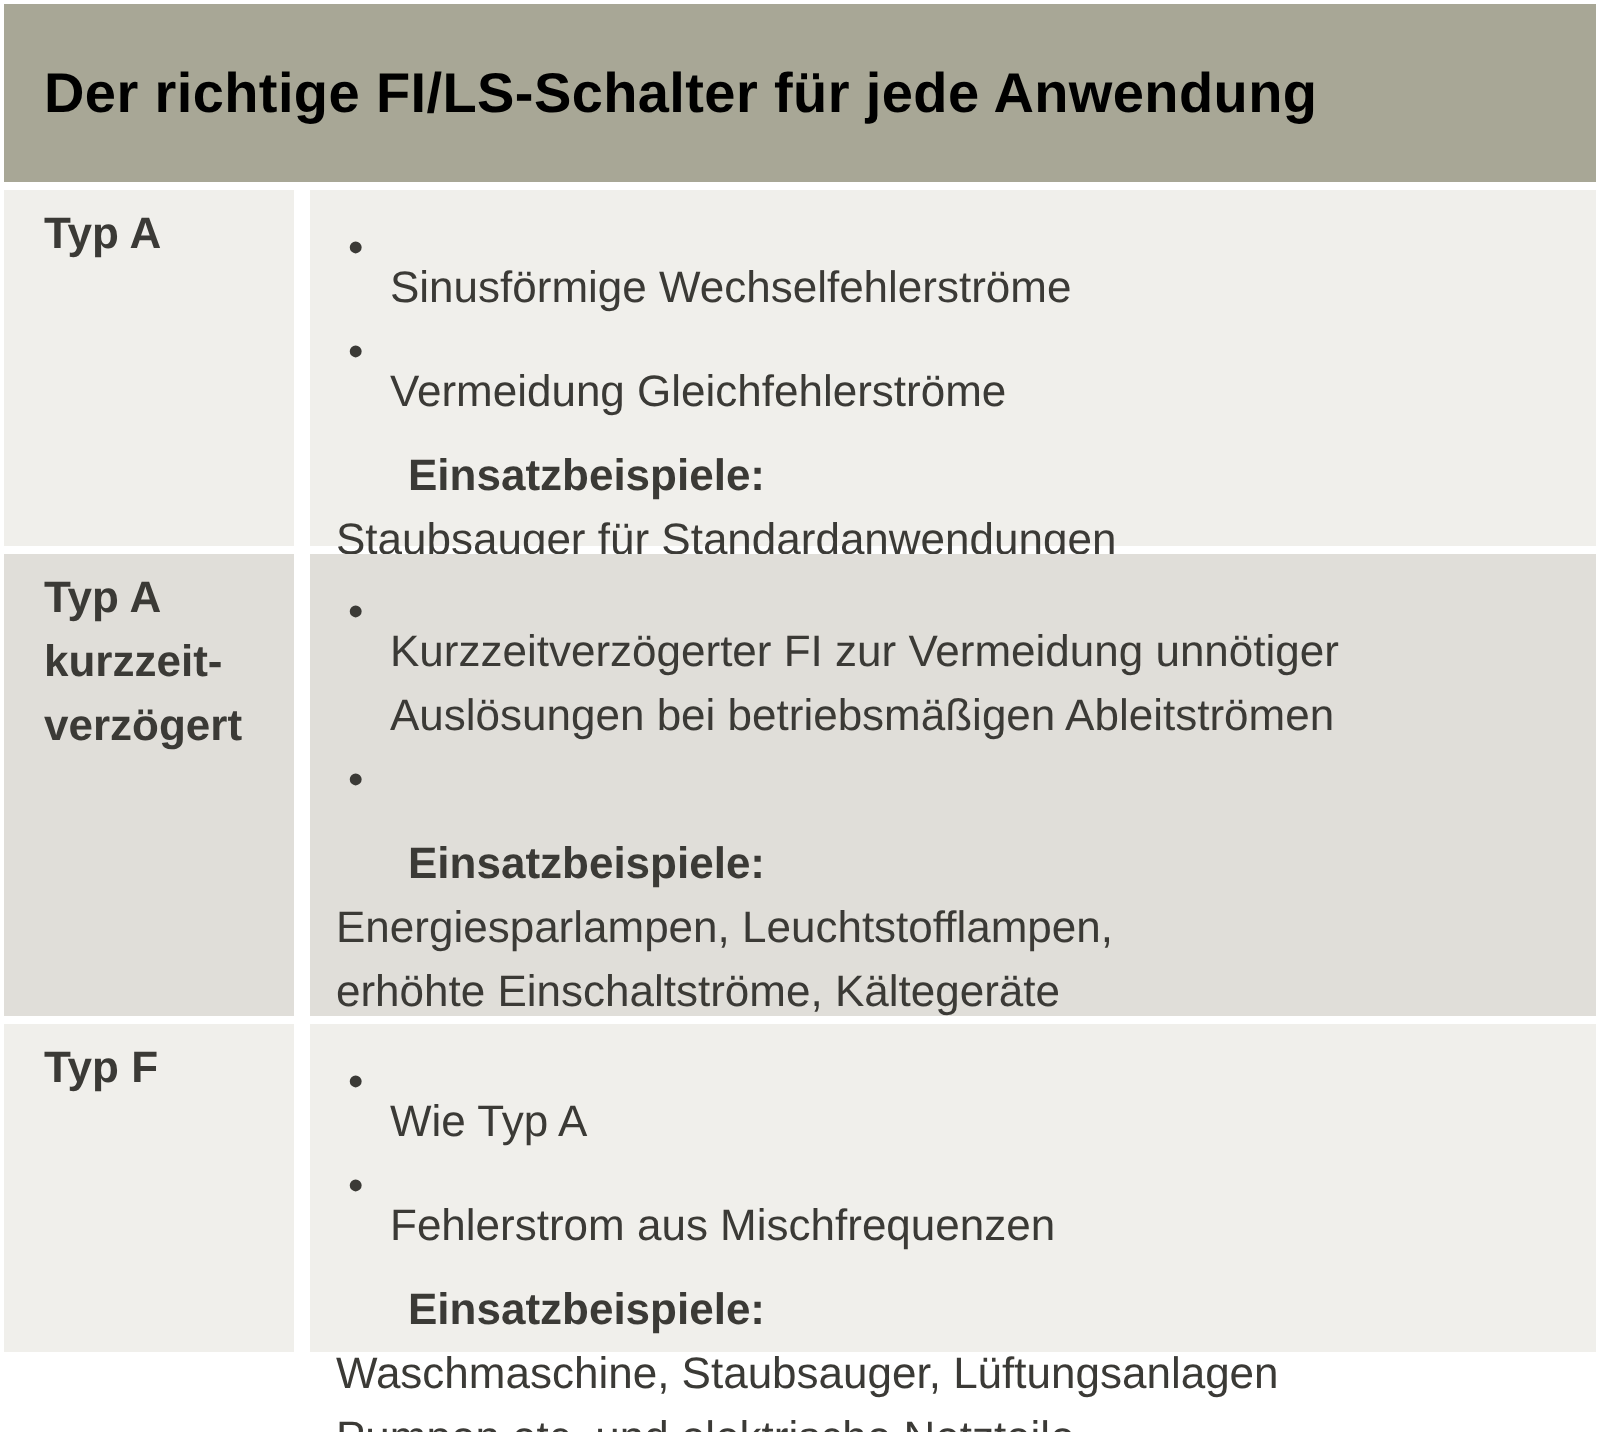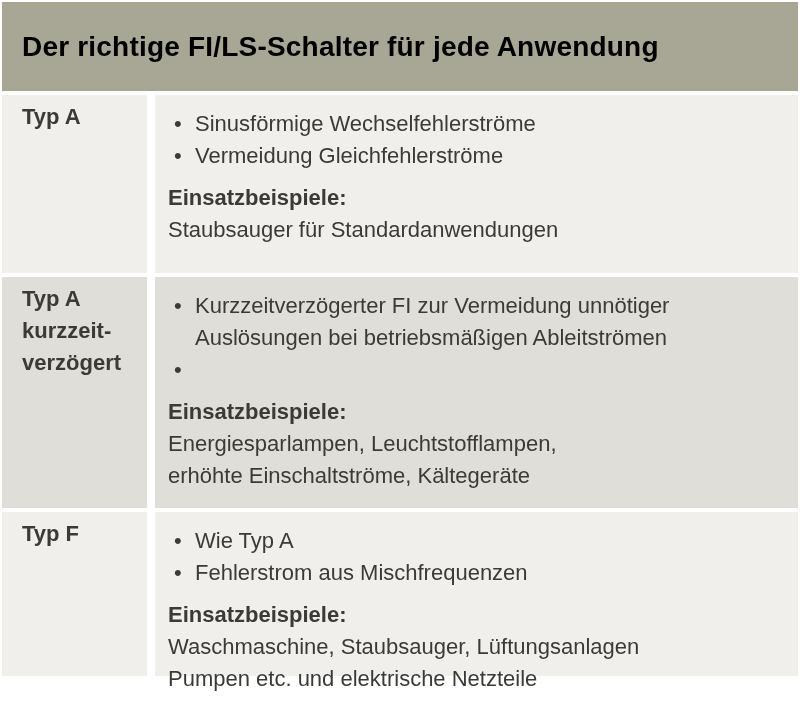--- a/index.html
+++ b/index.html
@@ -65,24 +65,26 @@
     display: flex;
   }
   .bullet-dot {
     box-sizing: border-box;
     width: 27px;
     flex: 0 0 27px;
     padding-left: 6px;
   }
   .bullet-text {
     white-space: pre-line;
+    margin-top: 20px;
   }
   .examples-heading {
     font-weight: 700;
     margin-top: 10px;
+    margin-left: 36px;
   }
   .examples-text {
     white-space: pre-line;
   }
 </style>
 </head>
 <body>
 
 <div class="table-wrap">
 

